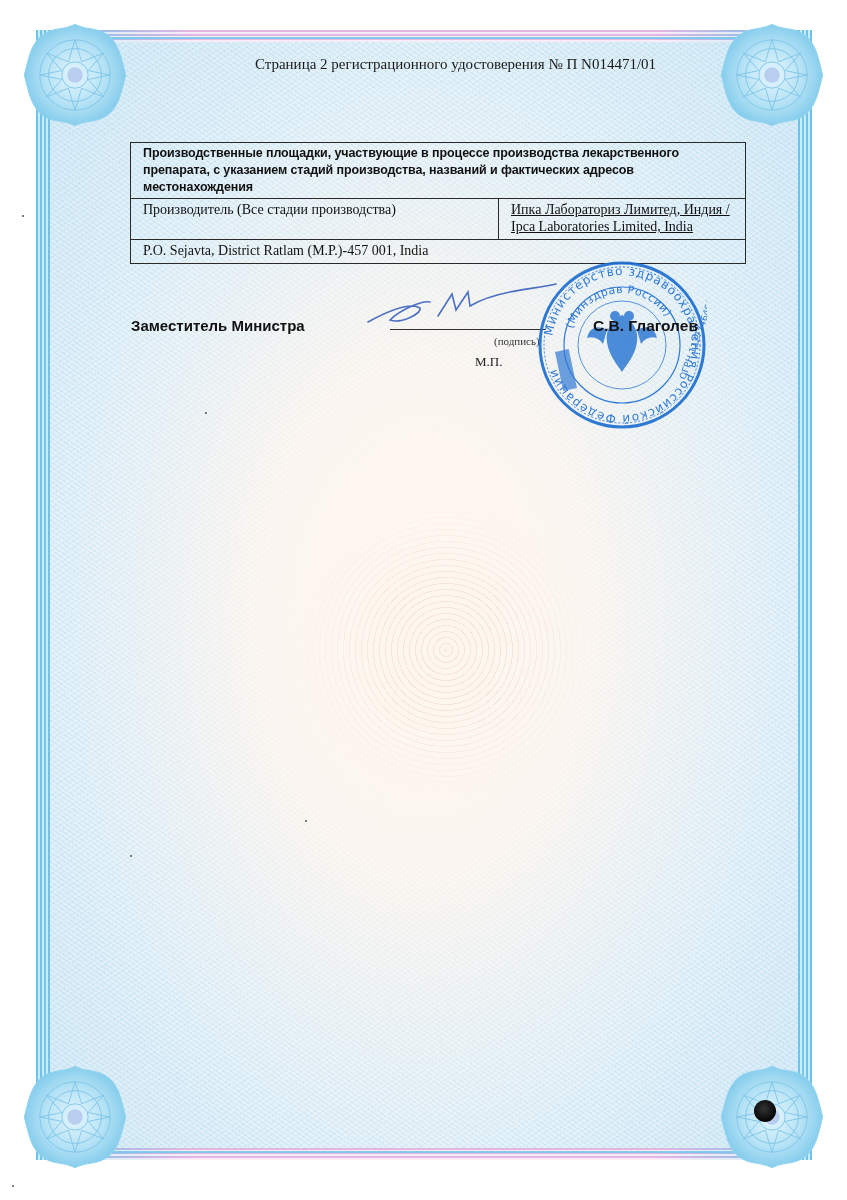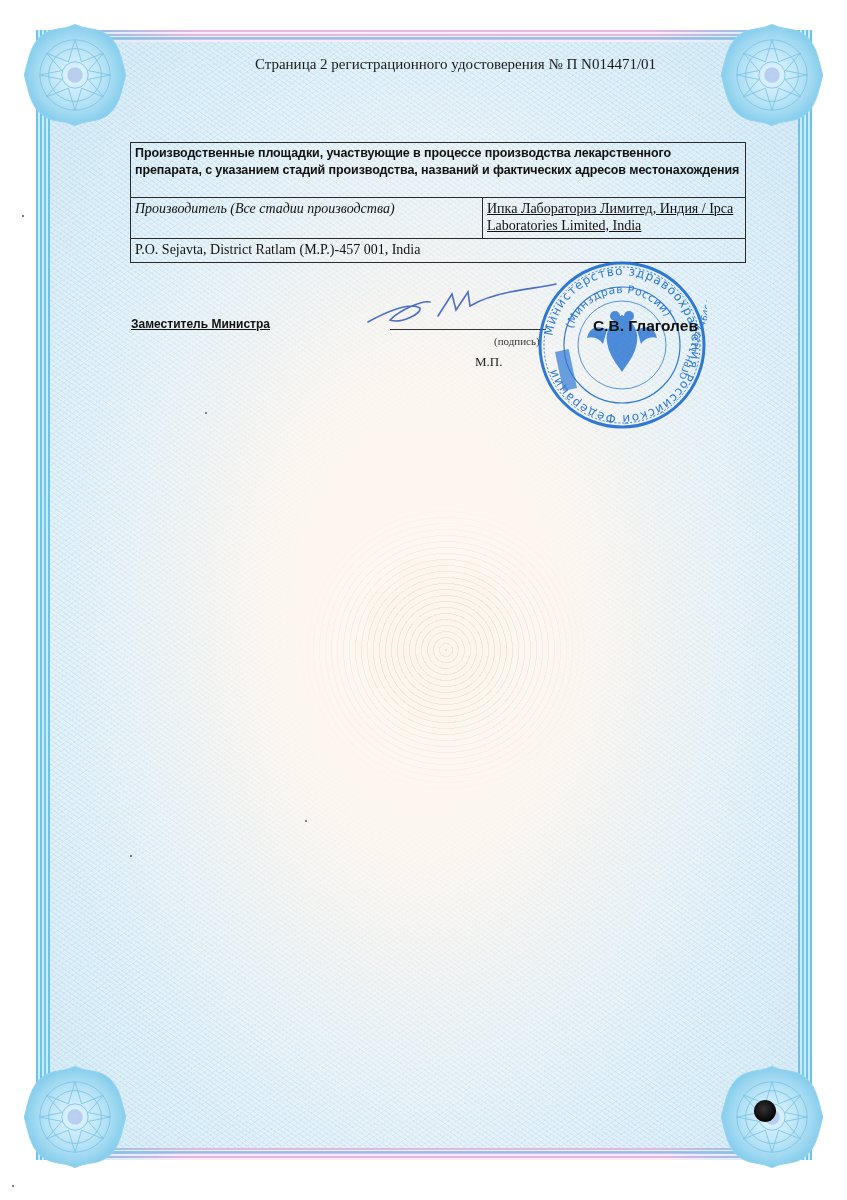--- a/index.html
+++ b/index.html
@@ -64,31 +64,30 @@
     .header-line {
       position: absolute; left: 0; width: 847px; top: 56px; text-align: center;
       font-size: 15px; color: #1a1a1a; margin-left: 32px;
     }
 
     table.sites {
       position: absolute; left: 130px; top: 142px; width: 616px;
       border-collapse: collapse; font-size: 14px; line-height: 17px;
     }
     table.sites td {
-      border: 1px solid #2a2a2a; padding: 2px 4px; vertical-align: top;
+      border: 1px solid #2a2a2a; padding: 2px 12px; vertical-align: top;
     }
     .th-cell { font-weight: bold; height: 50px; font-family: "Liberation Sans", "DejaVu Sans", sans-serif; font-size: 12.5px; line-height: 17px; letter-spacing: -0.1px; }
-    .stage-cell { font-style: italic; width: 343px; height: 36px; }
+    .stage-cell { width: 343px; height: 36px; }
     .company-cell { height: 36px; text-decoration: underline; }
     .address-cell { height: 19px; margin-left: 36px; }
 
     .sig-title {
-      position: absolute; left: 131px; top: 317px; font-weight: bold; font-size: 12px;
+      position: absolute; left: 131px; top: 317px; font-weight: bold; font-size: 15px;
       font-family: "Liberation Sans", "DejaVu Sans", sans-serif;
-      text-decoration: underline;
     }
     .sig-line { position: absolute; left: 390px; top: 329px; width: 156px; height: 0; border-top: 1px solid #333; }
     .sig-caption { position: absolute; left: 451px; top: 335px; font-size: 11px; color: #333; margin-left: 43px; }
     .stamp-mark { position: absolute; left: 475px; top: 354px; font-size: 13px; color: #222; }
     .sig-name {
       position: absolute; left: 593px; top: 317px; font-weight: bold; font-size: 15.5px; z-index: 5;
       font-family: "Liberation Sans", "DejaVu Sans", sans-serif;
     }
     .handwriting { position: absolute; left: 360px; top: 280px; width: 200px; height: 60px; z-index: 4; }
     .seal { position: absolute; left: 537px; top: 260px; width: 170px; height: 170px; z-index: 3; opacity: 0.92; }

